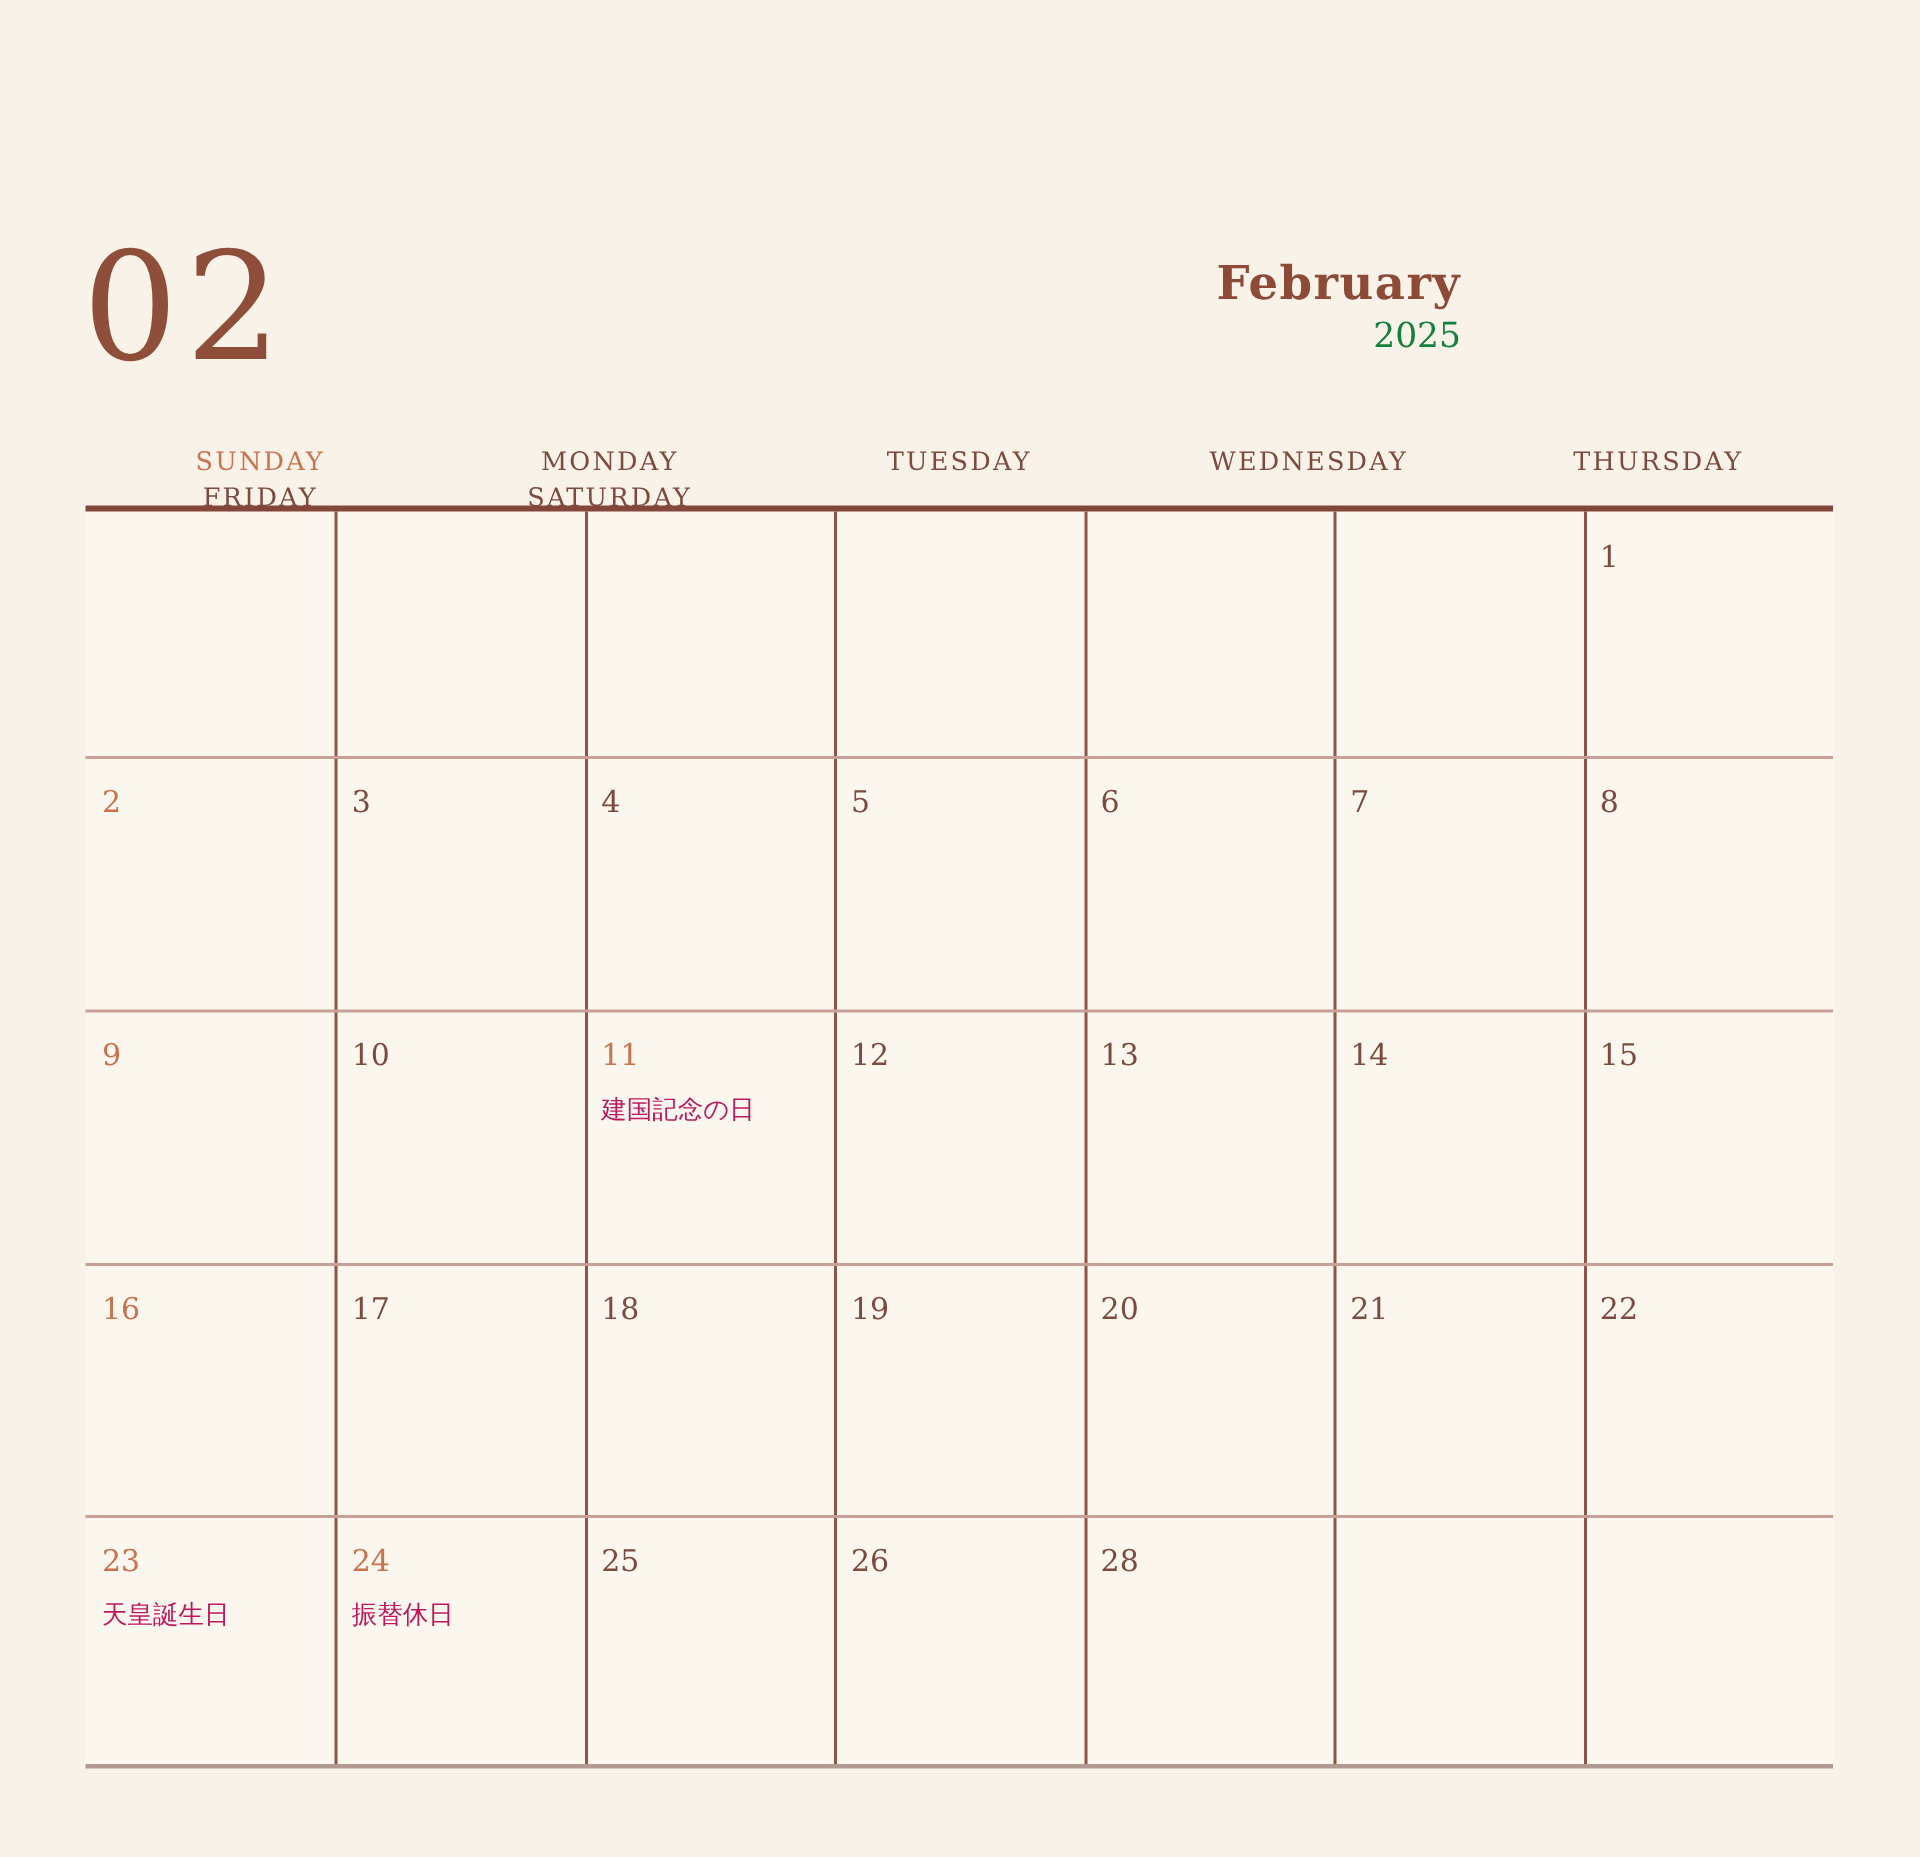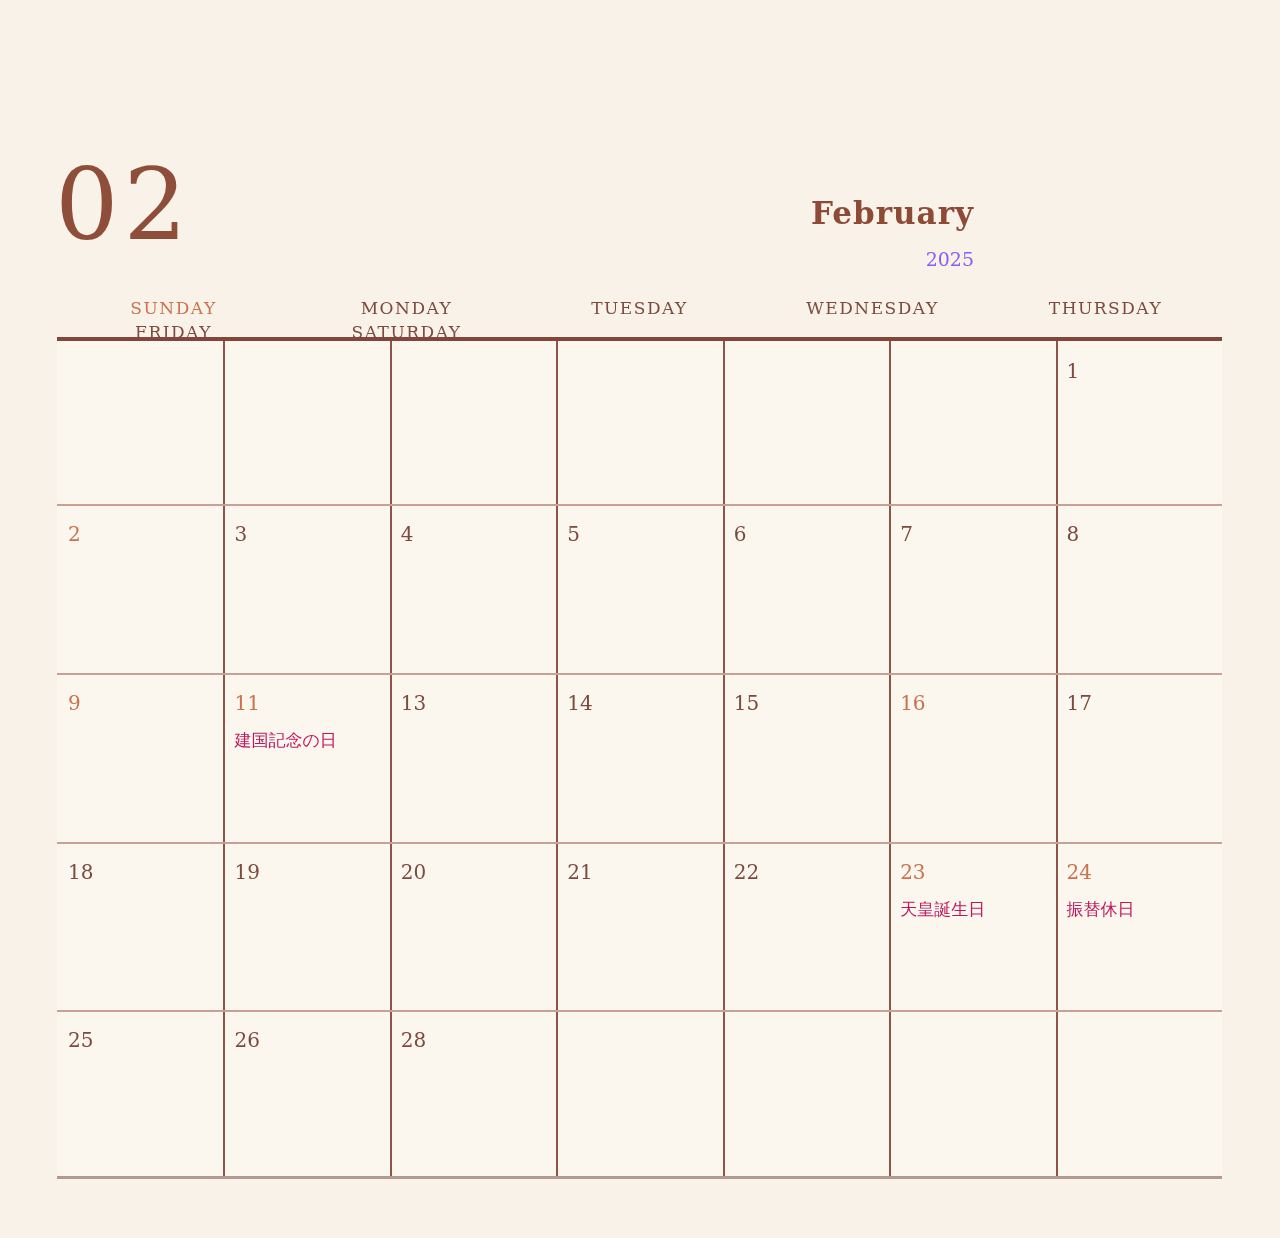--- a/index.html
+++ b/index.html
@@ -32,26 +32,25 @@
     right: 58px;
     top: 172px;
     text-align: right;
     color: #8C4A37;
   }
   .month-name {
     font-size: 31px;
     font-weight: bold;
     letter-spacing: 1px;
     line-height: 1.1;
-    margin-top: 24px;
   }
   .year-label {
-    font-size: 19px;
-    margin-top: 18px;
-    color: #8b5cf6;
+    font-size: 23px;
+    margin-top: 5px;
+    color: #15803d;
   }
   .weekday-row {
     position: absolute;
     left: 57px;
     top: 298px;
     width: 1165px;
     height: 34px;
     display: grid;
     grid-template-columns: repeat(5, 1fr);
     align-items: end;
@@ -191,23 +190,29 @@
       </div>
       <div class="calendar-cell">
         <span class="day-number">7</span>
       </div>
       <div class="calendar-cell">
         <span class="day-number">8</span>
       </div>
       <div class="calendar-cell accent">
         <span class="day-number">9</span>
       </div>
+      <div class="calendar-cell">
+        <span class="day-number">10</span>
+      </div>
       <div class="calendar-cell accent">
         <span class="day-number">11</span>
         <span class="holiday-label">建国記念の日</span>
+      </div>
+      <div class="calendar-cell">
+        <span class="day-number">12</span>
       </div>
       <div class="calendar-cell">
         <span class="day-number">13</span>
       </div>
       <div class="calendar-cell">
         <span class="day-number">14</span>
       </div>
       <div class="calendar-cell">
         <span class="day-number">15</span>
       </div>

